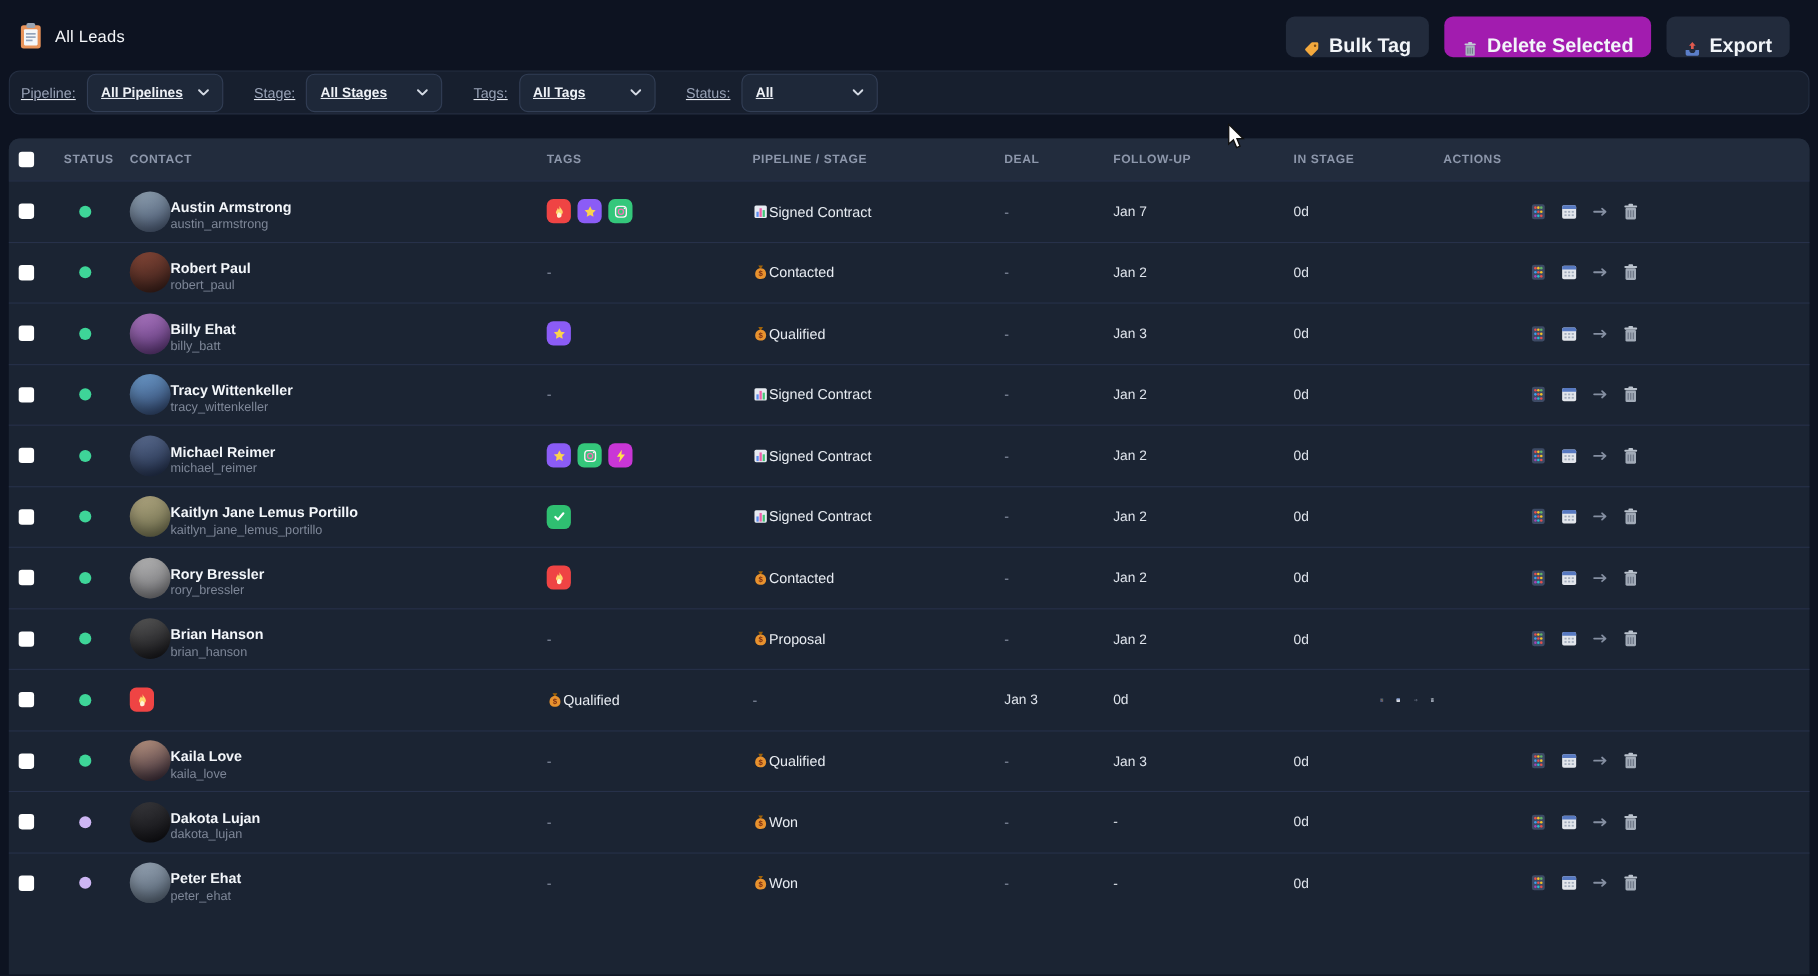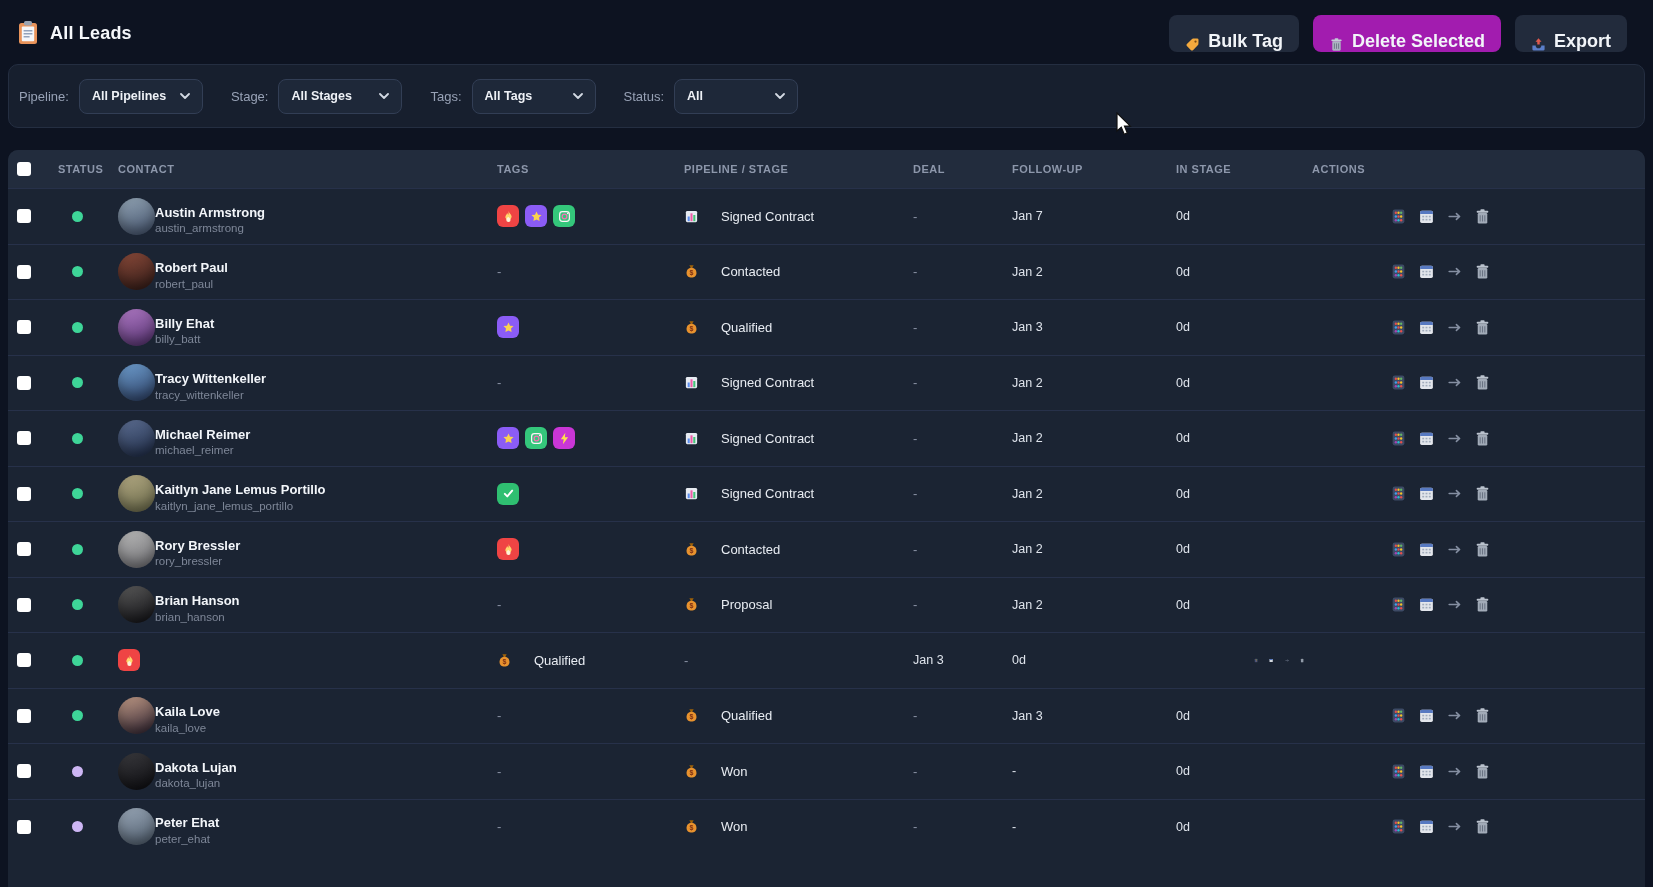--- a/index.html
+++ b/index.html
@@ -12,37 +12,37 @@
   }
   .icon svg, .action-icon svg, .tag-chip svg, .stage-icon svg { display: block; width: 100%; height: 100%; }
 
   
   .topbar {
     display: flex; justify-content: space-between; align-items: center;
     padding: 16px 26px 12px 16px; height: 62px;
   }
   .title-wrap { display: flex; align-items: center; gap: 10px; }
   .title-icon { width: 24px; height: 26px; }
-  .page-title { font-size: 18px; font-weight: bold; color: #f5f7fa; letter-spacing: 0.2px; }
+  .page-title { font-size: 15px; font-weight: normal; color: #f5f7fa; letter-spacing: 0.2px; }
   .topbar-buttons { display: flex; gap: 14px; }
   .btn {
     display: flex; align-items: flex-end; gap: 8px;
     border: none; border-radius: 8px; cursor: pointer;
     padding: 0 16px; height: 37px;
     background: #222b3c; color: #f2f5f9;
     font-family: inherit; font-size: 18px; font-weight: bold;
   }
   .btn-danger { background: #a21caf; }
   .btn-icon { width: 15px; height: 15px; }
 
   
   .filter-bar {
-    margin: 2px 8px 0; height: 64px;
+    margin: 2px 8px 0; height: 40px;
     background: #171f2e; border: 1px solid #242e41; border-radius: 10px;
-    display: flex; align-items: center; gap: 28px; padding: 0 10px;
+    display: flex; align-items: center; gap: 28px; padding: 0 10px; text-decoration: underline;
   }
   .filter-group { display: flex; align-items: center; gap: 10px; }
   .filter-label { font-size: 13px; color: #98a2b6; }
   .select {
     width: 124px; height: 35px;
     background: #1e2839; border: 1px solid #323e55; border-radius: 8px;
     display: flex; align-items: center; justify-content: space-between;
     padding: 0 12px; cursor: pointer;
   }
   .select-value { font-size: 12.5px; font-weight: bold; color: #eef1f6; }
@@ -83,21 +83,21 @@
   .contact-text { display: flex; flex-direction: column; gap: 2px; }
   .contact-name { font-size: 13px; font-weight: bold; color: #f3f6fa; line-height: 1.1; }
   .contact-username { font-size: 11.5px; color: #7e8798; line-height: 1.1; }
   .td-tags { display: flex; gap: 6px; align-items: center; }
   .tag-chip {
     width: 22px; height: 22px; border-radius: 6px;
     display: flex; align-items: center; justify-content: center;
   }
   .tag-chip svg { width: 13px; height: 13px; }
   .muted, .empty-val { color: #8a93a5; }
-  .td-stage { display: flex; align-items: center; gap: 22px; color: #e8ecf2; }
+  .td-stage { display: flex; align-items: center; gap: 0; color: #e8ecf2; }
   .stage-icon { width: 15px; height: 15px; flex: 0 0 15px; }
   .td-follow, .td-instage { color: #dfe4ec; font-size: 12.5px; }
   .td-actions { padding-left: 86px; display: flex; gap: 11px; align-items: center; }
   .action-icon { width: 17px; height: 17px; cursor: pointer; opacity: 0.95; }
 
   
   .cursor { position: absolute; left: 1115px; top: 112px; pointer-events: none; z-index: 10; }
 </style>
 </head>
 <body>

